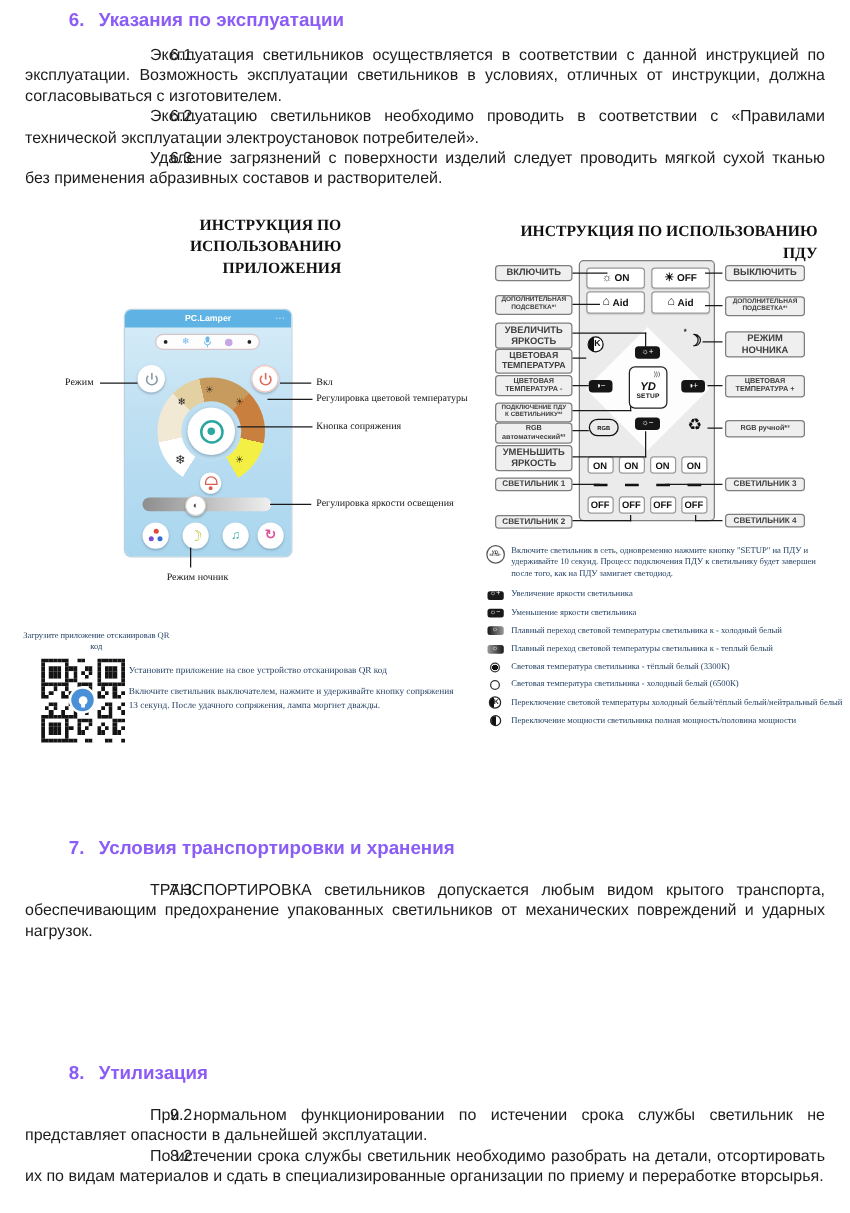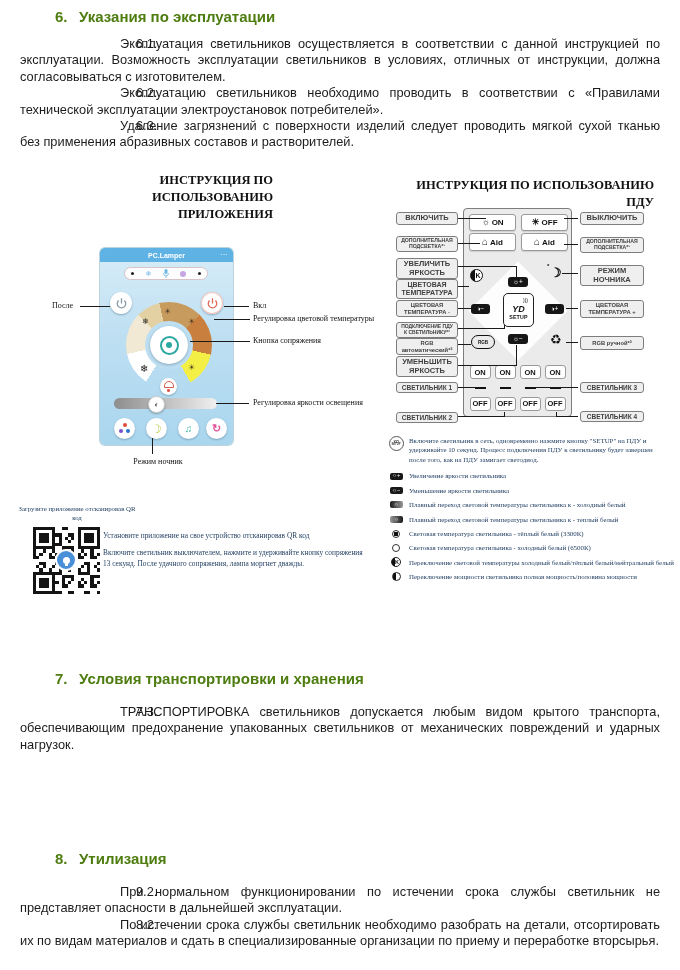--- a/index.html
+++ b/index.html
@@ -1,20 +1,20 @@
 <!DOCTYPE html>
 <html><head>
 <meta charset="utf-8">
 <style>
   html,body{margin:0;padding:0;}
   body{width:680px;height:970px;background:#fff;font-family:"Liberation Sans",sans-serif;color:#1c1c1c;}
   #page{position:relative;width:680px;height:970px;background:#fff;overflow:hidden;}
 
   
-  .sec-head{position:absolute;left:55px;font-weight:bold;font-size:15px;color:#4d7c0f;}
+  .sec-head{position:absolute;left:55px;font-weight:bold;font-size:15px;color:#8b5cf6;}
   .sec-head .num{display:inline-block;width:24px;}
   .sec-body{position:absolute;left:20px;width:640px;font-size:12.8px;line-height:16.4px;text-align:justify;}
   .para{margin:0;text-indent:58px;}
   .pnum{display:inline-block;width:42px;}
 
   
   .diagram-heading{position:absolute;font-family:"Liberation Serif",serif;font-weight:bold;font-size:12.5px;line-height:1.35;text-align:right;color:#111;}
   .side-label{position:absolute;font-family:"Liberation Serif",serif;font-size:8px;color:#111;white-space:nowrap;}
   .line{position:absolute;background:#1a1a1a;}
 
@@ -182,21 +182,21 @@
       <span class="moon-btn">☽</span>
     </div>
     <div class="abtn" style="left:78px;top:170px;">
       <span class="music-btn">♫</span>
     </div>
     <div class="abtn" style="left:106px;top:170px;">
       <span class="cycle-btn">↻</span>
     </div>
   </div>
 
-  <span class="side-label" style="left:52px;top:301px;">После</span>
+  <span class="side-label" style="left:52px;top:301px;">Режим</span>
   <span class="side-label" style="left:253px;top:301px;">Вкл</span>
   <span class="side-label" style="left:253px;top:314px;">Регулировка цветовой температуры</span>
   <span class="side-label" style="left:253px;top:336px;">Кнопка сопряжения</span>
   <span class="side-label" style="left:253px;top:398px;">Регулировка яркости освещения</span>
   <span class="side-label" style="left:113px;top:457px;width:90px;text-align:center;">Режим ночник</span>
 
   <div class="remote">
     <div class="rbtn" style="left:5px;top:5px;width:45px;height:15px;">
       <span class="sun-sm">☼</span>
       <span>ON</span>

